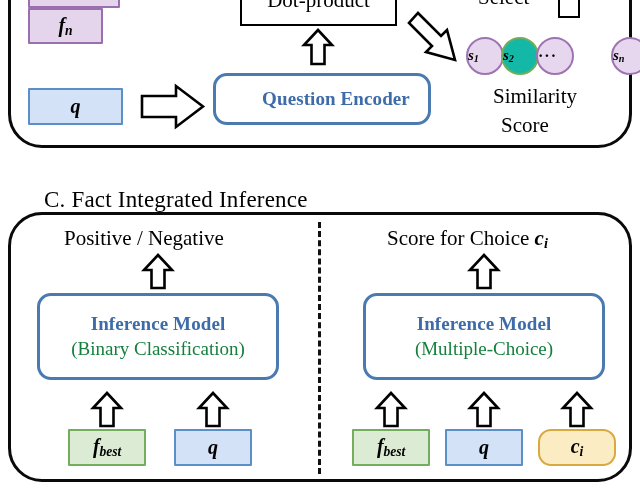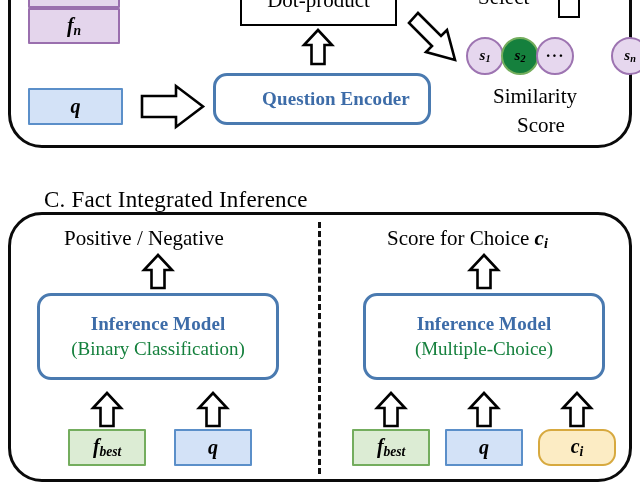--- a/index.html
+++ b/index.html
@@ -113,25 +113,24 @@
     margin-top: 3px;
   }
   
   .circle {
     position: absolute;
     box-sizing: border-box;
     border-radius: 50%;
     border: 2px solid;
     display: flex;
     align-items: center;
-    justify-content: center;
     font-size: 15px;
   }
   .c-purple { background: #e6d7ee; border-color: #9d74b1; }
-  .c-green  { background: #15803d; border-color: #73ad5c; }
+  .c-green  { background: #14b8a6; border-color: #73ad5c; }
   .dots { letter-spacing: 1px; font-size: 16px; font-weight: 700; }
   
   .overlay {
     position: absolute;
     left: 0; top: 0;
     width: 640px;
     height: 488px;
     pointer-events: none;
   }
   .dashline {
@@ -144,21 +143,21 @@
 </style>
 </head>
 <body>
 
 <div class="canvas">
 
   <div class="panel" id="panel-b"></div>
 
   <div class="databox db-purple" style="left:28px; top:-18px; width:92px; height:26px;"></div>
 
-  <div class="databox db-purple" style="left:28px; top:8px; width:92px; height:36px;">
+  <div class="databox db-purple" style="left:28px; top:8px; width:75px; height:36px;">
     <span class="tex">
       <span>f</span><span class="sub">n</span>
     </span>
   </div>
 
   <div class="databox db-blue" style="left:28px; top:88px; width:95px; height:37px;">
     <span class="tex">q</span>
   </div>
 
   <div class="blackbox" style="left:240px; top:-26px; width:157px; height:52px;">
@@ -186,21 +185,21 @@
   <div class="circle c-purple" style="left:536px; top:37px; width:38px; height:38px;">
     <span class="dots">···</span>
   </div>
   <div class="circle c-purple" style="left:571px; top:37px; width:38px; height:38px;margin-left:40px;">
     <span class="tex">
       <span>s</span><span class="sub">n</span>
     </span>
   </div>
 
   <div class="txt plain-label" style="left:493px; top:86px;"><span>Similarity</span></div>
-  <div class="txt plain-label" style="left:517px; top:115px;"><span>Score</span></div>
+  <div class="txt plain-label" style="left:501px; top:115px;"><span>Score</span></div>
 
   <div class="txt section-label" style="left:44px; top:188px;"><span>C. Fact Integrated Inference</span></div>
 
   <div class="panel" id="panel-c"></div>
 
   <div class="dashline"></div>
 
   <div class="txt plain-label" style="left:56px; top:228px;margin-left:8px;"><span>Positive / Negative</span></div>
 
   <div class="modelbox" style="left:37px; top:293px; width:242px; height:87px;">

